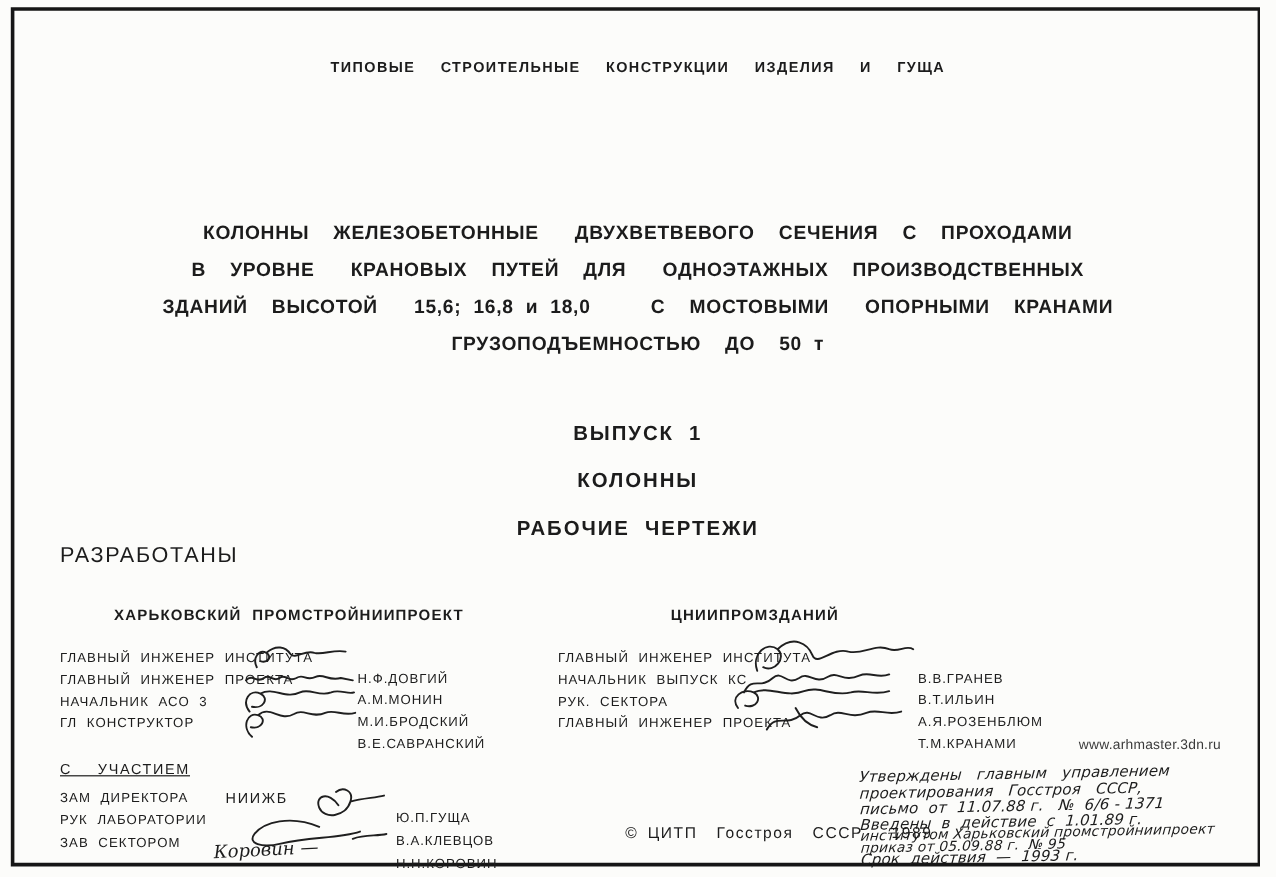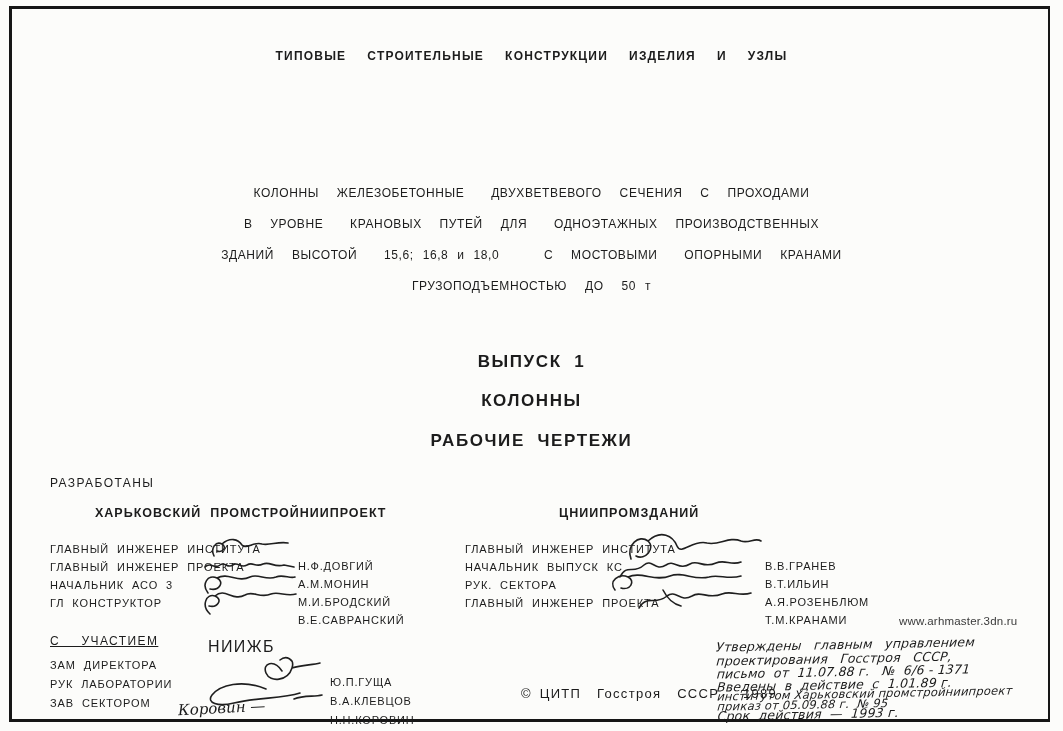--- a/index.html
+++ b/index.html
@@ -15,35 +15,35 @@
   .frame{
     position:absolute;left:9px;top:6px;right:13px;bottom:9px;
     border:3px solid #161616;
     border-right-width:2px;
     pointer-events:none;
   }
   .t{position:absolute;white-space:pre;}
   .center{left:0;right:0;text-align:center;}
   .hdr{top:49px;font-size:12px;font-weight:bold;letter-spacing:1.2px;word-spacing:6px;}
   .series{top:114px;font-size:21px;font-weight:bold;letter-spacing:2px;word-spacing:10px;}
-  .title-line{font-size:12px;font-weight:normal;letter-spacing:.6px;word-spacing:5px;}
+  .title-line{font-size:16px;font-weight:bold;letter-spacing:.6px;word-spacing:5px;}
   .tl0{top:186px;} .tl1{top:217px;} .tl2{top:248px;} .tl3{top:279px;}
   .sub{font-size:17px;font-weight:bold;letter-spacing:1.6px;}
   .issue{top:352px;} .section{top:391px;} .doctype{top:431px;}
-  .developed{left:50px;top:476px;font-size:12px;letter-spacing:1.4px;}
+  .developed{left:50px;top:452px;font-size:18px;letter-spacing:1.4px;}
   .orgl{left:95px;top:506px;font-size:12.5px;font-weight:bold;letter-spacing:1px;}
   .orgr{left:559px;top:506px;font-size:12.5px;font-weight:bold;letter-spacing:1px;}
   .sigrow{position:absolute;height:18px;}
   .role{position:absolute;left:0;top:0;font-size:11px;letter-spacing:.9px;word-spacing:4px;}
   .person{position:absolute;top:17px;font-size:11px;letter-spacing:.8px;}
   .pl{left:248px;} .pr{left:300px;} .pn{left:280px;}
   .sig{position:absolute;pointer-events:none;}
   .sig path{fill:none;stroke:#1f1f1f;stroke-width:1.6;stroke-linecap:round;stroke-linejoin:round;}
   .part-label{left:50px;top:634px;font-size:12px;letter-spacing:1.4px;word-spacing:6px;text-decoration:underline;}
-  .part-org{left:188px;top:638px;font-size:16px;letter-spacing:1.4px;margin-left:20px;}
+  .part-org{left:188px;top:658px;font-size:12px;letter-spacing:1.4px;}
   .copyright{left:521px;top:686px;font-size:13px;letter-spacing:1.3px;word-spacing:3px;}
   .watermark{left:899px;top:615px;font-size:11.5px;color:#3a3a3a;letter-spacing:.2px;}
   .note{position:absolute;left:716px;top:636px;width:345px;transform:rotate(-1.2deg);}
   .note .nl{
     position:absolute;left:0;white-space:pre;
     font-family:"DejaVu Sans", sans-serif;
     font-style:italic;font-weight:500;
     font-size:12.5px;letter-spacing:.2px;
     transform:skewX(-6deg);
   }
@@ -54,21 +54,21 @@
     font-family:"DejaVu Serif", serif;font-style:italic;
     font-size:15px;transform:rotate(-3deg);white-space:pre;
   }
 </style>
 </head>
 <body>
 
 <div class="page">
   <div class="frame"></div>
 
-  <div class="t center hdr">ТИПОВЫЕ  СТРОИТЕЛЬНЫЕ  КОНСТРУКЦИИ  ИЗДЕЛИЯ  И  УЗЛЫ</div>
+  <div class="t center hdr">ТИПОВЫЕ  СТРОИТЕЛЬНЫЕ  КОНСТРУКЦИИ  ИЗДЕЛИЯ  И  ГУЩА</div>
 
   <div class="t center title-line tl0">КОЛОННЫ  ЖЕЛЕЗОБЕТОННЫЕ   ДВУХВЕТВЕВОГО  СЕЧЕНИЯ  С  ПРОХОДАМИ</div>
   <div class="t center title-line tl1">В  УРОВНЕ   КРАНОВЫХ  ПУТЕЙ  ДЛЯ   ОДНОЭТАЖНЫХ  ПРОИЗВОДСТВЕННЫХ</div>
   <div class="t center title-line tl2">ЗДАНИЙ  ВЫСОТОЙ   15,6; 16,8 и 18,0     С  МОСТОВЫМИ   ОПОРНЫМИ  КРАНАМИ</div>
   <div class="t center title-line tl3">ГРУЗОПОДЪЕМНОСТЬЮ  ДО  50 т</div>
 
   <div class="t center sub issue">ВЫПУСК  1</div>
   <div class="t center sub section">КОЛОННЫ</div>
   <div class="t center sub doctype">РАБОЧИЕ  ЧЕРТЕЖИ</div>
 

